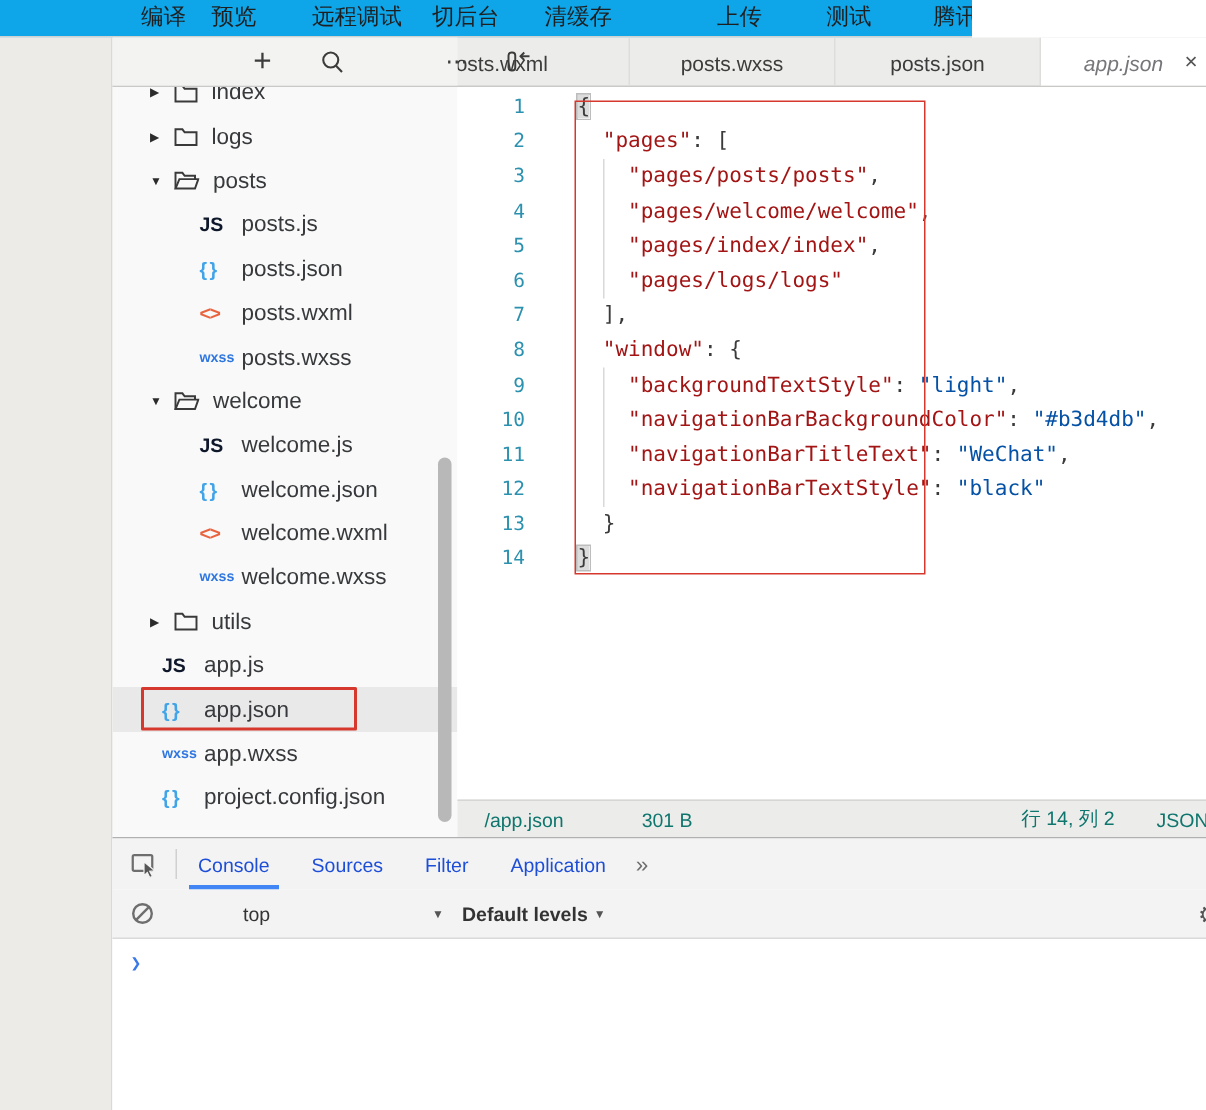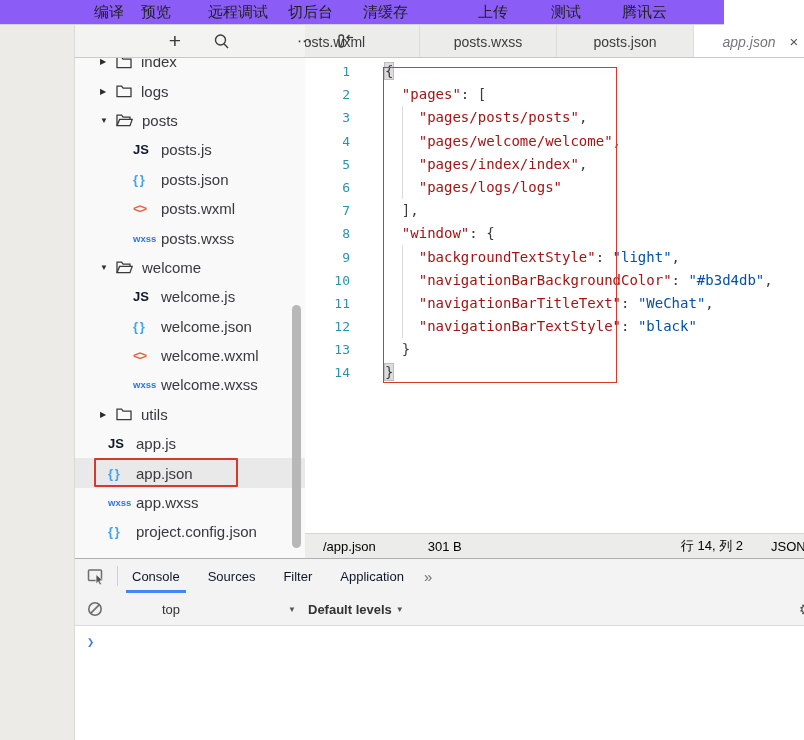--- a/index.html
+++ b/index.html
@@ -1,21 +1,21 @@
 <!DOCTYPE html>
 <html><head>
 <meta charset="utf-8">
 <style>
   * { margin:0; padding:0; box-sizing:border-box; }
   html,body { width:804px; height:740px; overflow:hidden; }
   body { font-family:"Liberation Sans", sans-serif; background:#fff; position:relative; }
   .abs { position:absolute; }
 
   
-  #topbar { left:0; top:0; width:724px; height:25px; background:#8b5cf6; border-bottom:1px solid #d2d2d0; overflow:hidden; }
+  #topbar { left:0; top:0; width:648px; height:25px; background:#0ea5e9; border-bottom:1px solid #d2d2d0; overflow:hidden; }
   #topbar .menu-item { position:absolute; top:1px; font-size:15px; line-height:22px; color:#1f1f1f; white-space:nowrap; cursor:default; }
   #topbar .menu-item:nth-child(1){left:94px;} #topbar .menu-item:nth-child(2){left:141px;}
   #topbar .menu-item:nth-child(3){left:208px;} #topbar .menu-item:nth-child(4){left:288px;}
   #topbar .menu-item:nth-child(5){left:363px;} #topbar .menu-item:nth-child(6){left:478px;}
   #topbar .menu-item:nth-child(7){left:551px;} #topbar .menu-item:nth-child(8){left:622px;}
   #topbar .menu-item:nth-child(9){left:735px;}
 
   
   #left-strip { left:0; top:25px; width:75px; height:715px; background:#ecebe7; border-right:1px solid #d9d9d7; }
 
@@ -60,33 +60,33 @@
   .ctext { position:absolute; left:80px; top:0; }
   .tk-p, .tk-s, .tk-e { color:#3b3b3b; }
   .tk-k { color:#a31515; }
   .tk-v { color:#0451a5; }
   .bm { background:#dcdcdc; box-shadow:0 0 0 1px #bdbdbd; }
   .indent-guide { position:absolute; left:97px; width:1px; background:#d9d9d9; }
   #guide1 { top:48px; height:93px; } #guide2 { top:187px; height:93px; }
   #code-annotation { position:absolute; left:78px; top:9px; width:234px; height:316px; border:1px solid #d6382e; pointer-events:none; }
 
   
-  #statusbar { left:305px; top:533px; width:499px; height:25px; background:#ececea; border-top:1px solid #d6d6d4; display:flex; align-items:center; font-size:13px; color:#000000; }
+  #statusbar { left:305px; top:533px; width:499px; height:25px; background:#ececea; border-top:1px solid #d6d6d4; display:flex; align-items:center; font-size:13px; color:#0f766e; }
   #status-path { margin-left:18px; }
   #status-size { margin-left:52px; }
   #status-spacer { flex:1; }
   #status-pos { margin-right:28px; }
   #status-lang { width:33px; overflow:hidden; white-space:nowrap; flex:none; }
 
   
   #devtools { left:75px; top:558px; width:729px; height:182px; background:#fff; border-top:1px solid #b0b0b0; }
   #dt-tabrow { height:34px; background:#f3f3f3; display:flex; align-items:stretch; position:relative; }
   #dt-inspect { width:42px; display:flex; align-items:center; justify-content:center; cursor:pointer; }
   .vdiv { width:1px; background:#d0d0d0; margin:7px 0; }
-  .dt-tab { display:flex; align-items:center; padding:0 6px; margin:0 8px; font-size:13px; color:#0f172a; cursor:pointer; }
+  .dt-tab { display:flex; align-items:center; padding:0 6px; margin:0 8px; font-size:13px; color:#1d4ed8; cursor:pointer; }
   .dt-tab.active { border-bottom:3px solid #4285f4; padding-top:3px; }
   #dt-moretabs { display:flex; align-items:center; font-size:15px; color:#6e6e6e; padding:0 6px; cursor:pointer; }
   #dt-toolbar { height:33px; background:#f3f3f3; border-bottom:1px solid #dadada; display:flex; align-items:center; position:relative; overflow:hidden; }
   #dt-clear { width:40px; display:flex; justify-content:center; cursor:pointer; }
   #dt-context { width:170px; margin-left:10px; display:flex; align-items:center; font-size:13px; color:#333; cursor:pointer; }
   #dt-context .lbl { flex:1;margin-left:36px; }
   .dd-arrow { font-size:8px; color:#555; margin-left:4px; }
   #dt-filter { width:190px; height:22px; margin-left:12px; border:1px solid #c8c8c8; background:#fff; font-size:13px; padding:0 7px; color:#333; font-family:"Liberation Sans",sans-serif; }
   #dt-filter::placeholder { color:#999; }
   #dt-levels { margin-left:11px; display:flex; align-items:center; font-size:13px; color:#333; cursor:pointer;font-weight:bold; }

